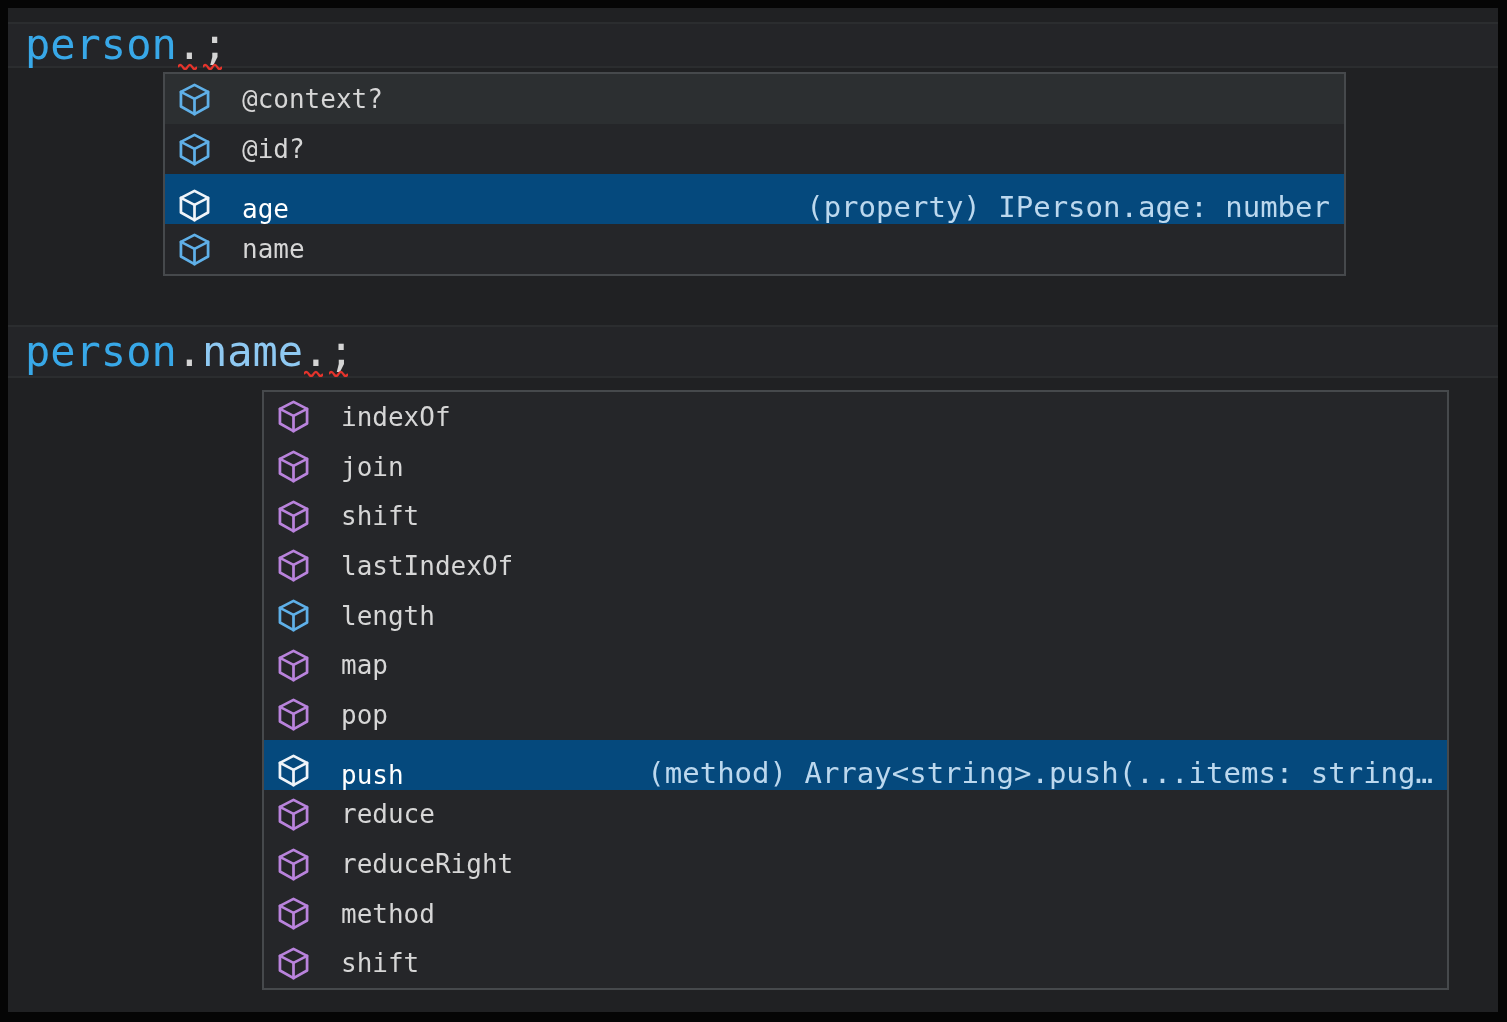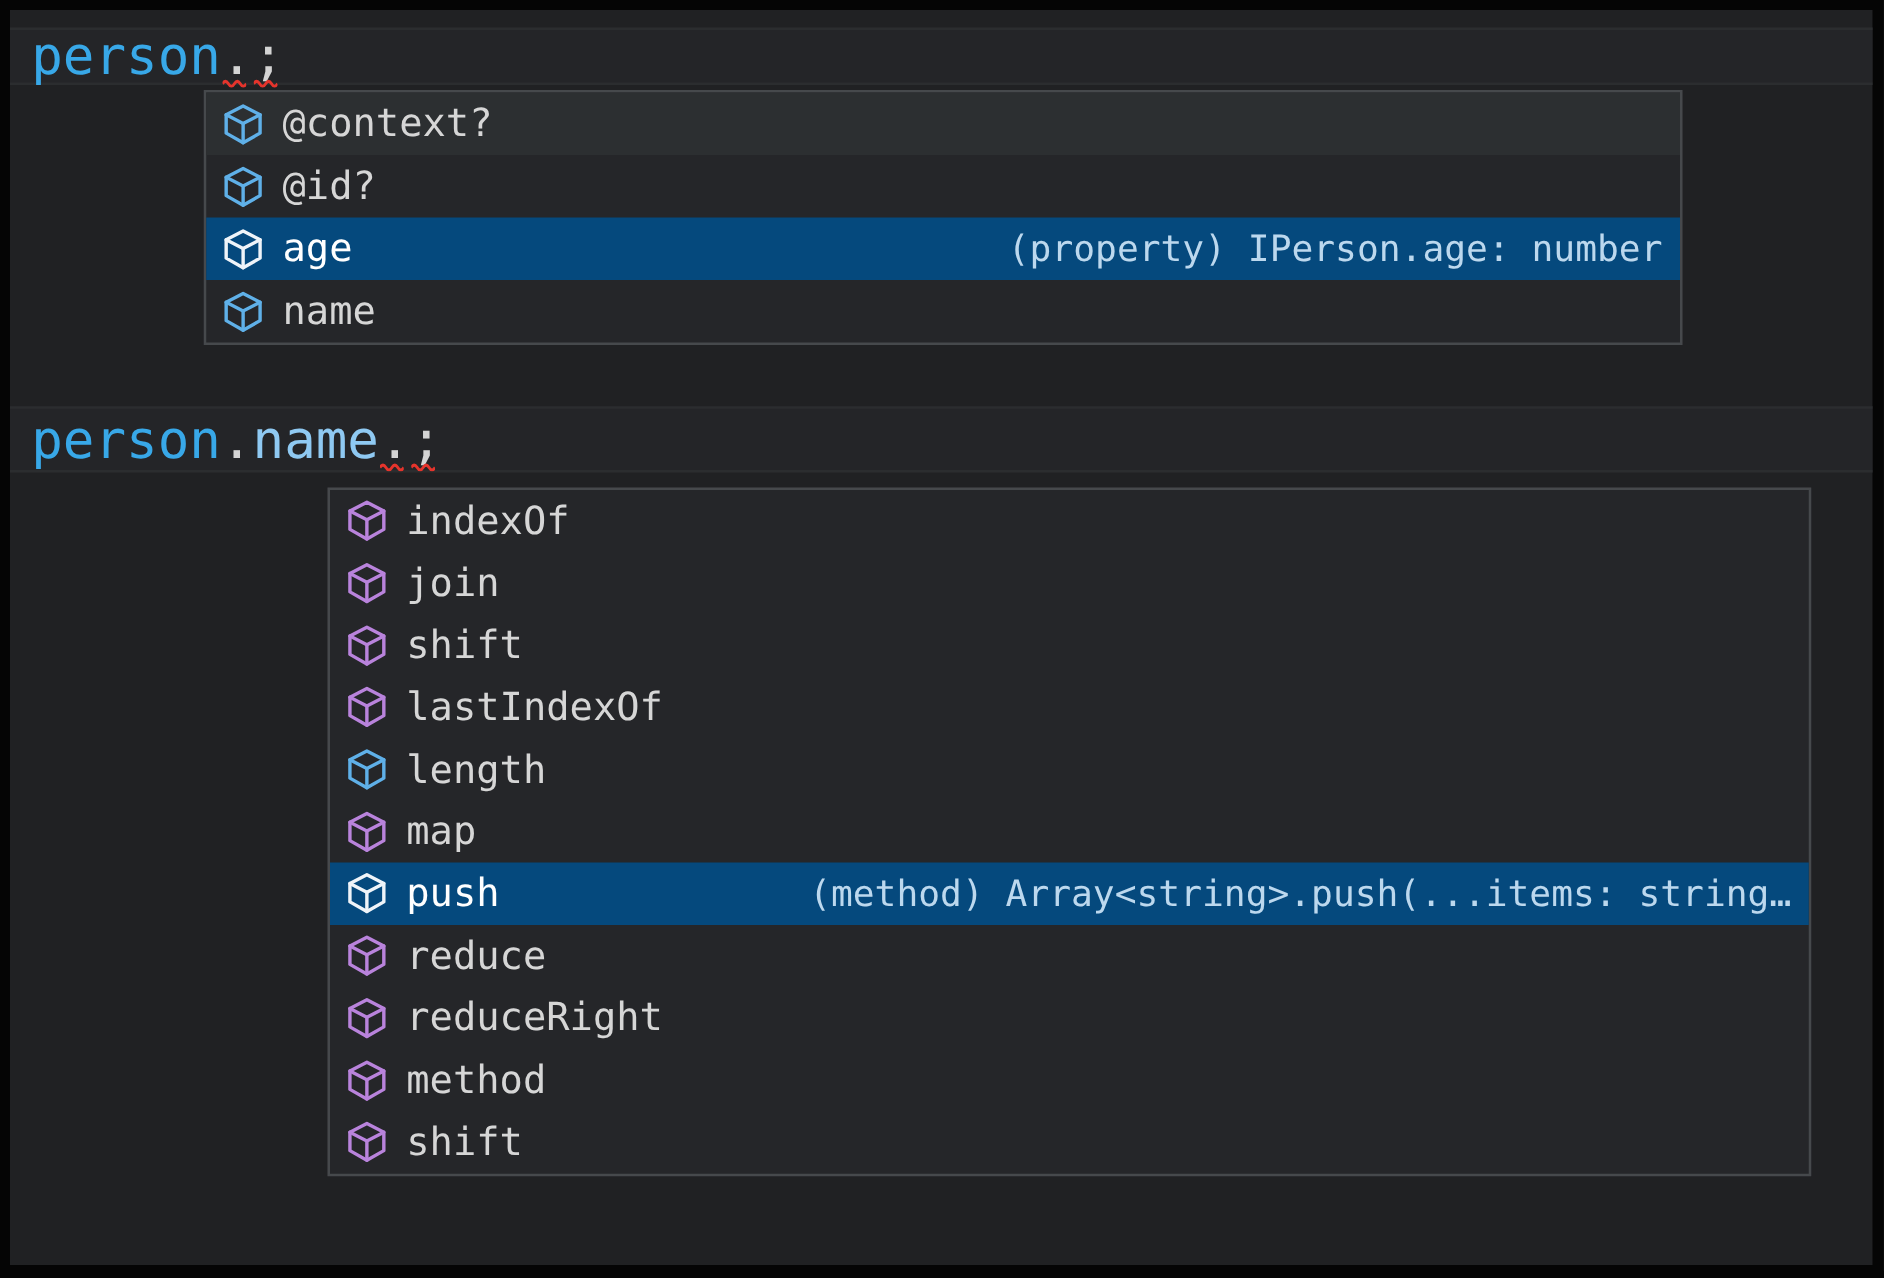--- a/index.html
+++ b/index.html
@@ -46,29 +46,29 @@
   .suggest1{left:155px;top:64px;width:1183px;}
   .suggest2{left:254px;top:382px;width:1187px;}
   .row{
     display:flex;align-items:center;
     height:50px;
     padding:0 14px 0 10px;
     overflow:hidden;
   }
   .suggest2 .row{height:49.7px;}
   .row.hovered{background:var(--hover-bg,#2C2F31);}
-  .row.selected{background:var(--selection-bg,#05497D);}
+  .row.selected{background:var(--selection-bg,#05497D);align-items:flex-end;}
   .icon{width:38px;height:38px;flex:0 0 38px;display:flex;align-items:center;justify-content:center;}
   .cube{width:35px;height:35px;fill:none;stroke-width:1.25;stroke-linejoin:round;stroke-linecap:round;}
   .cube.field{stroke:var(--field-icon,#5FB0E8);}
   .cube.method{stroke:var(--method-icon,#B983DC);}
   .row.selected .cube{stroke:#EFF4F9;}
   .label{
-    margin-left:13px;
-    font-size:31px;color:#D6D6D6;
+    margin-left:29px;
+    font-size:26px;color:#D6D6D6;
     white-space:pre;
   }
   .row.selected .label{color:#FFFFFF;}
   .detail{
     margin-left:auto;
     font-size:29px;color:#9FC4E2;
     white-space:pre;overflow:hidden;
     padding-left:20px;
   }
   .detail:empty{display:none;}
@@ -204,20 +204,31 @@
         <span class="icon">
           <svg class="cube method" viewBox="0 0 16 16">
             <path d="M8 1.3 L14.2 4.5 L14.2 11.2 L8 14.7 L1.8 11.2 L1.8 4.5 Z"></path>
             <path d="M1.8 4.5 L8 7.7 L14.2 4.5"></path>
             <path d="M8 7.7 L8 14.7"></path>
           </svg>
         </span>
         <span class="label">map</span>
 
       </div>
+      <div class="row">
+        <span class="icon">
+          <svg class="cube method" viewBox="0 0 16 16">
+            <path d="M8 1.3 L14.2 4.5 L14.2 11.2 L8 14.7 L1.8 11.2 L1.8 4.5 Z"></path>
+            <path d="M1.8 4.5 L8 7.7 L14.2 4.5"></path>
+            <path d="M8 7.7 L8 14.7"></path>
+          </svg>
+        </span>
+        <span class="label">pop</span>
+
+      </div>
       <div class="row selected">
         <span class="icon">
           <svg class="cube method" viewBox="0 0 16 16">
             <path d="M8 1.3 L14.2 4.5 L14.2 11.2 L8 14.7 L1.8 11.2 L1.8 4.5 Z"></path>
             <path d="M1.8 4.5 L8 7.7 L14.2 4.5"></path>
             <path d="M8 7.7 L8 14.7"></path>
           </svg>
         </span>
         <span class="label">push</span>
         <span class="detail">(method) Array&lt;string&gt;.push(...items: string…</span>

